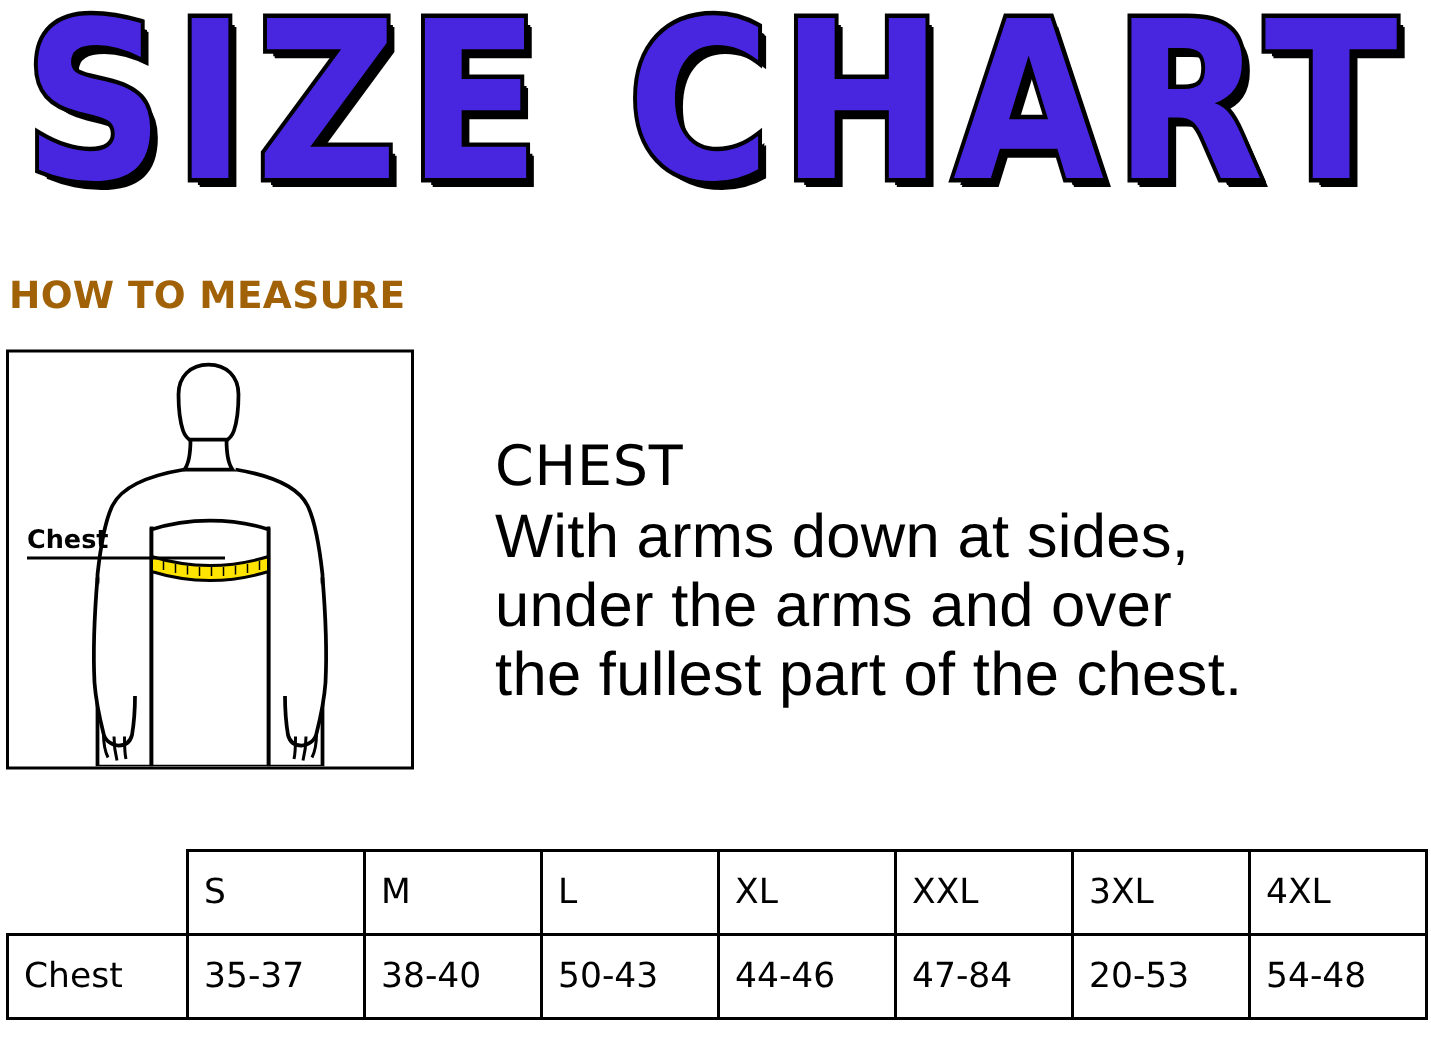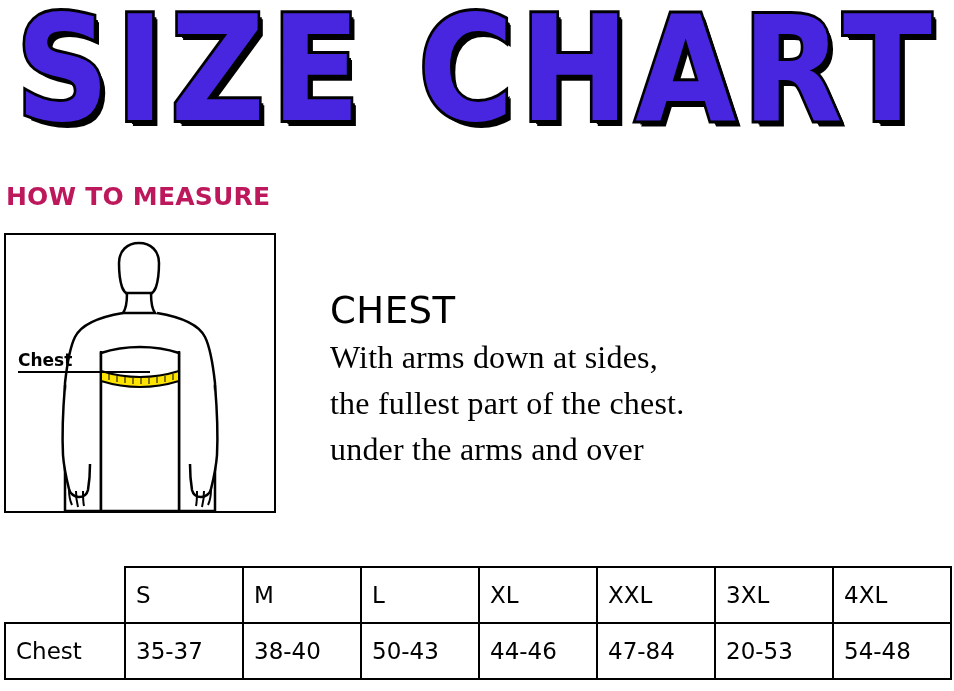--- a/index.html
+++ b/index.html
@@ -44,21 +44,21 @@
 
   
   .how-to {
     position: absolute;
     left: 6px;
     top: 182px;
     font-family: "DejaVu Sans", sans-serif;
     font-weight: bold;
     font-size: 25px;
     letter-spacing: 0.2px;
-    color: #be185d;
+    color: #a16207;
   }
 
   
   .figure-box {
     position: absolute;
     left: 4px;
     top: 233px;
     width: 272px;
     height: 280px;
     border: 2px solid #000000;
@@ -102,22 +102,22 @@
     width: 620px;
   }
   .desc-title {
     font-family: "DejaVu Sans", sans-serif;
     font-size: 37px;
     line-height: 46px;
     letter-spacing: 0.5px;
     color: #000000;
   }
   .desc-body {
-    font-family: Liberation Serif, serif;
-    font-size: 32px;
+    font-family: Liberation Sans, sans-serif;
+    font-size: 41px;
     line-height: 46px;
     letter-spacing: 0.2px;
     color: #000000;
   }
   .desc-body div { white-space: nowrap; }
 
   
   .table-wrap {
     position: absolute;
     left: 4px;
@@ -194,22 +194,22 @@
   </svg>
 </div>
 <div class="chest-label">Chest</div>
 <div class="chest-underline"></div>
 <div class="chest-leader"></div>
 
 <div class="desc">
   <div class="desc-title">CHEST</div>
   <div class="desc-body">
     <div>With arms down at sides,</div>
+    <div>under the arms and over</div>
     <div>the fullest part of the chest.</div>
-    <div>under the arms and over</div>
   </div>
 </div>
 
 <div class="table-wrap">
   <table class="size-table">
     <tbody>
       <tr>
         <td class="corner col-head"></td>
         <td class="col-size">S</td>
         <td class="col-size">M</td>

